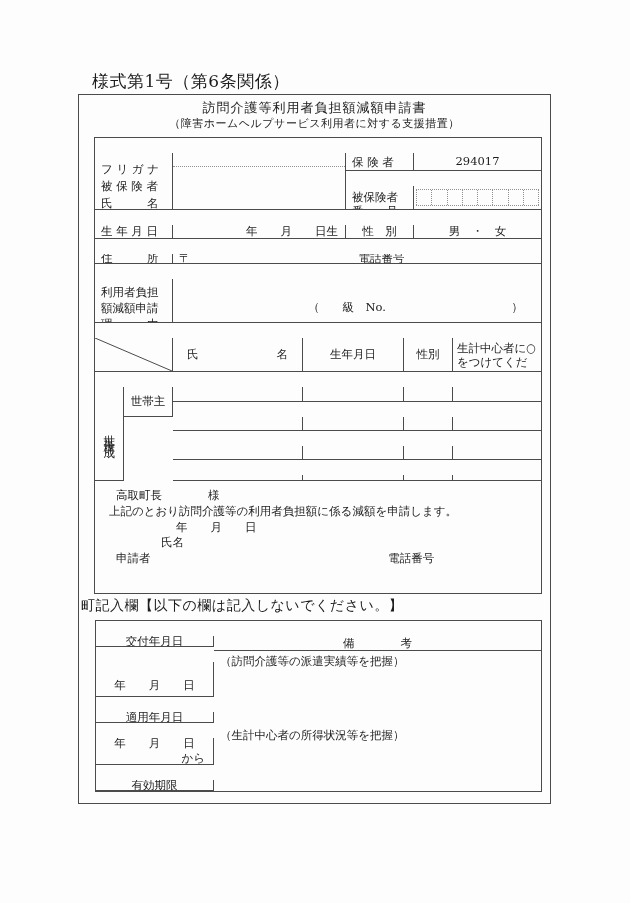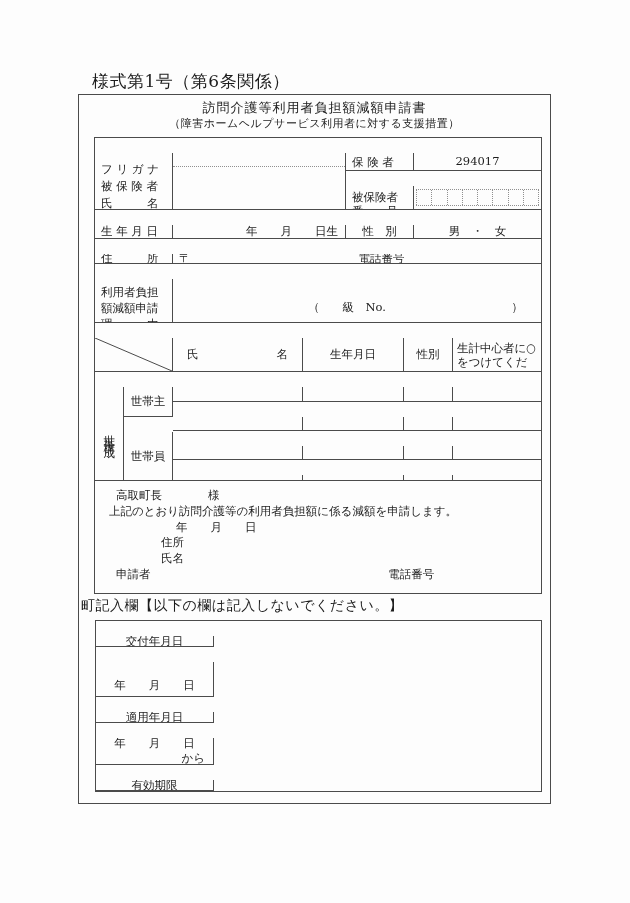--- a/index.html
+++ b/index.html
@@ -146,21 +146,20 @@
         <div class="cell br bb cc" style="width:49px">性別</div>
         <div class="cell bb note-cell" style="flex:1">生計中心者に○をつけてください。</div>
       </div>
 
       <div class="row" style="height:109px">
         <div class="cell br bb cc" style="width:29px">
           <span class="vertical">世帯構成</span>
         </div>
         <div class="col" style="width:49px">
           <div class="cell br bb cc" style="height:30px">世帯主</div>
-          <div class="cell br bb cc" style="flex:1">世帯員</div>
         </div>
         <div class="col" style="flex:1">
           <div class="row" style="height:30px">
             <div class="cell br bb" style="width:130px"></div>
             <div class="cell br bb" style="width:101px"></div>
             <div class="cell br bb" style="width:49px"></div>
             <div class="cell bb" style="flex:1"></div>
           </div>
           <div class="row" style="height:29px">
             <div class="cell br bb" style="width:130px"></div>
@@ -180,21 +179,20 @@
             <div class="cell br bb" style="width:49px"></div>
             <div class="cell bb" style="flex:1"></div>
           </div>
         </div>
       </div>
 
       <div class="cell decl" style="height:112px">
         <div style="padding-left:21px">高取町長　　　　様</div>
         <div style="padding-left:14px">上記のとおり訪問介護等の利用者負担額に係る減額を申請します。</div>
         <div style="padding-left:81px">年　　月　　日</div>
-        <div style="padding-left:66px">住所</div>
         <div style="padding-left:66px">氏名</div>
         <div style="padding-left:21px">
           <span>申請者</span>
           <span style="margin-left:234px">電話番号</span>
         </div>
       </div>
 
     </div>
 
     <div class="town-title">町記入欄【以下の欄は記入しないでください。】</div>
@@ -212,17 +210,24 @@
             <div>年　　月　　日</div>
             <div style="align-self:flex-end;padding-right:8px">から</div>
           </div>
           <div class="cell br bb cc" style="height:15px;line-height:14px">有効期限</div>
           <div class="cell br colc" style="flex:1">
             <div>年　　月　　日</div>
             <div style="align-self:flex-end;padding-right:8px">まで</div>
           </div>
         </div>
 
+        <div class="col" style="flex:1">
+          <div class="cell bb cc" style="height:15px;line-height:14px">備　　　　考</div>
+          <div class="cell remarks-body" style="flex:1">
+            <div>（訪問介護等の派遣実績等を把握）</div>
+            <div style="margin-top:60px">（生計中心者の所得状況等を把握）</div>
+          </div>
+        </div>
       </div>
     </div>
 
   </div>
 </div>
 
 </body></html>

